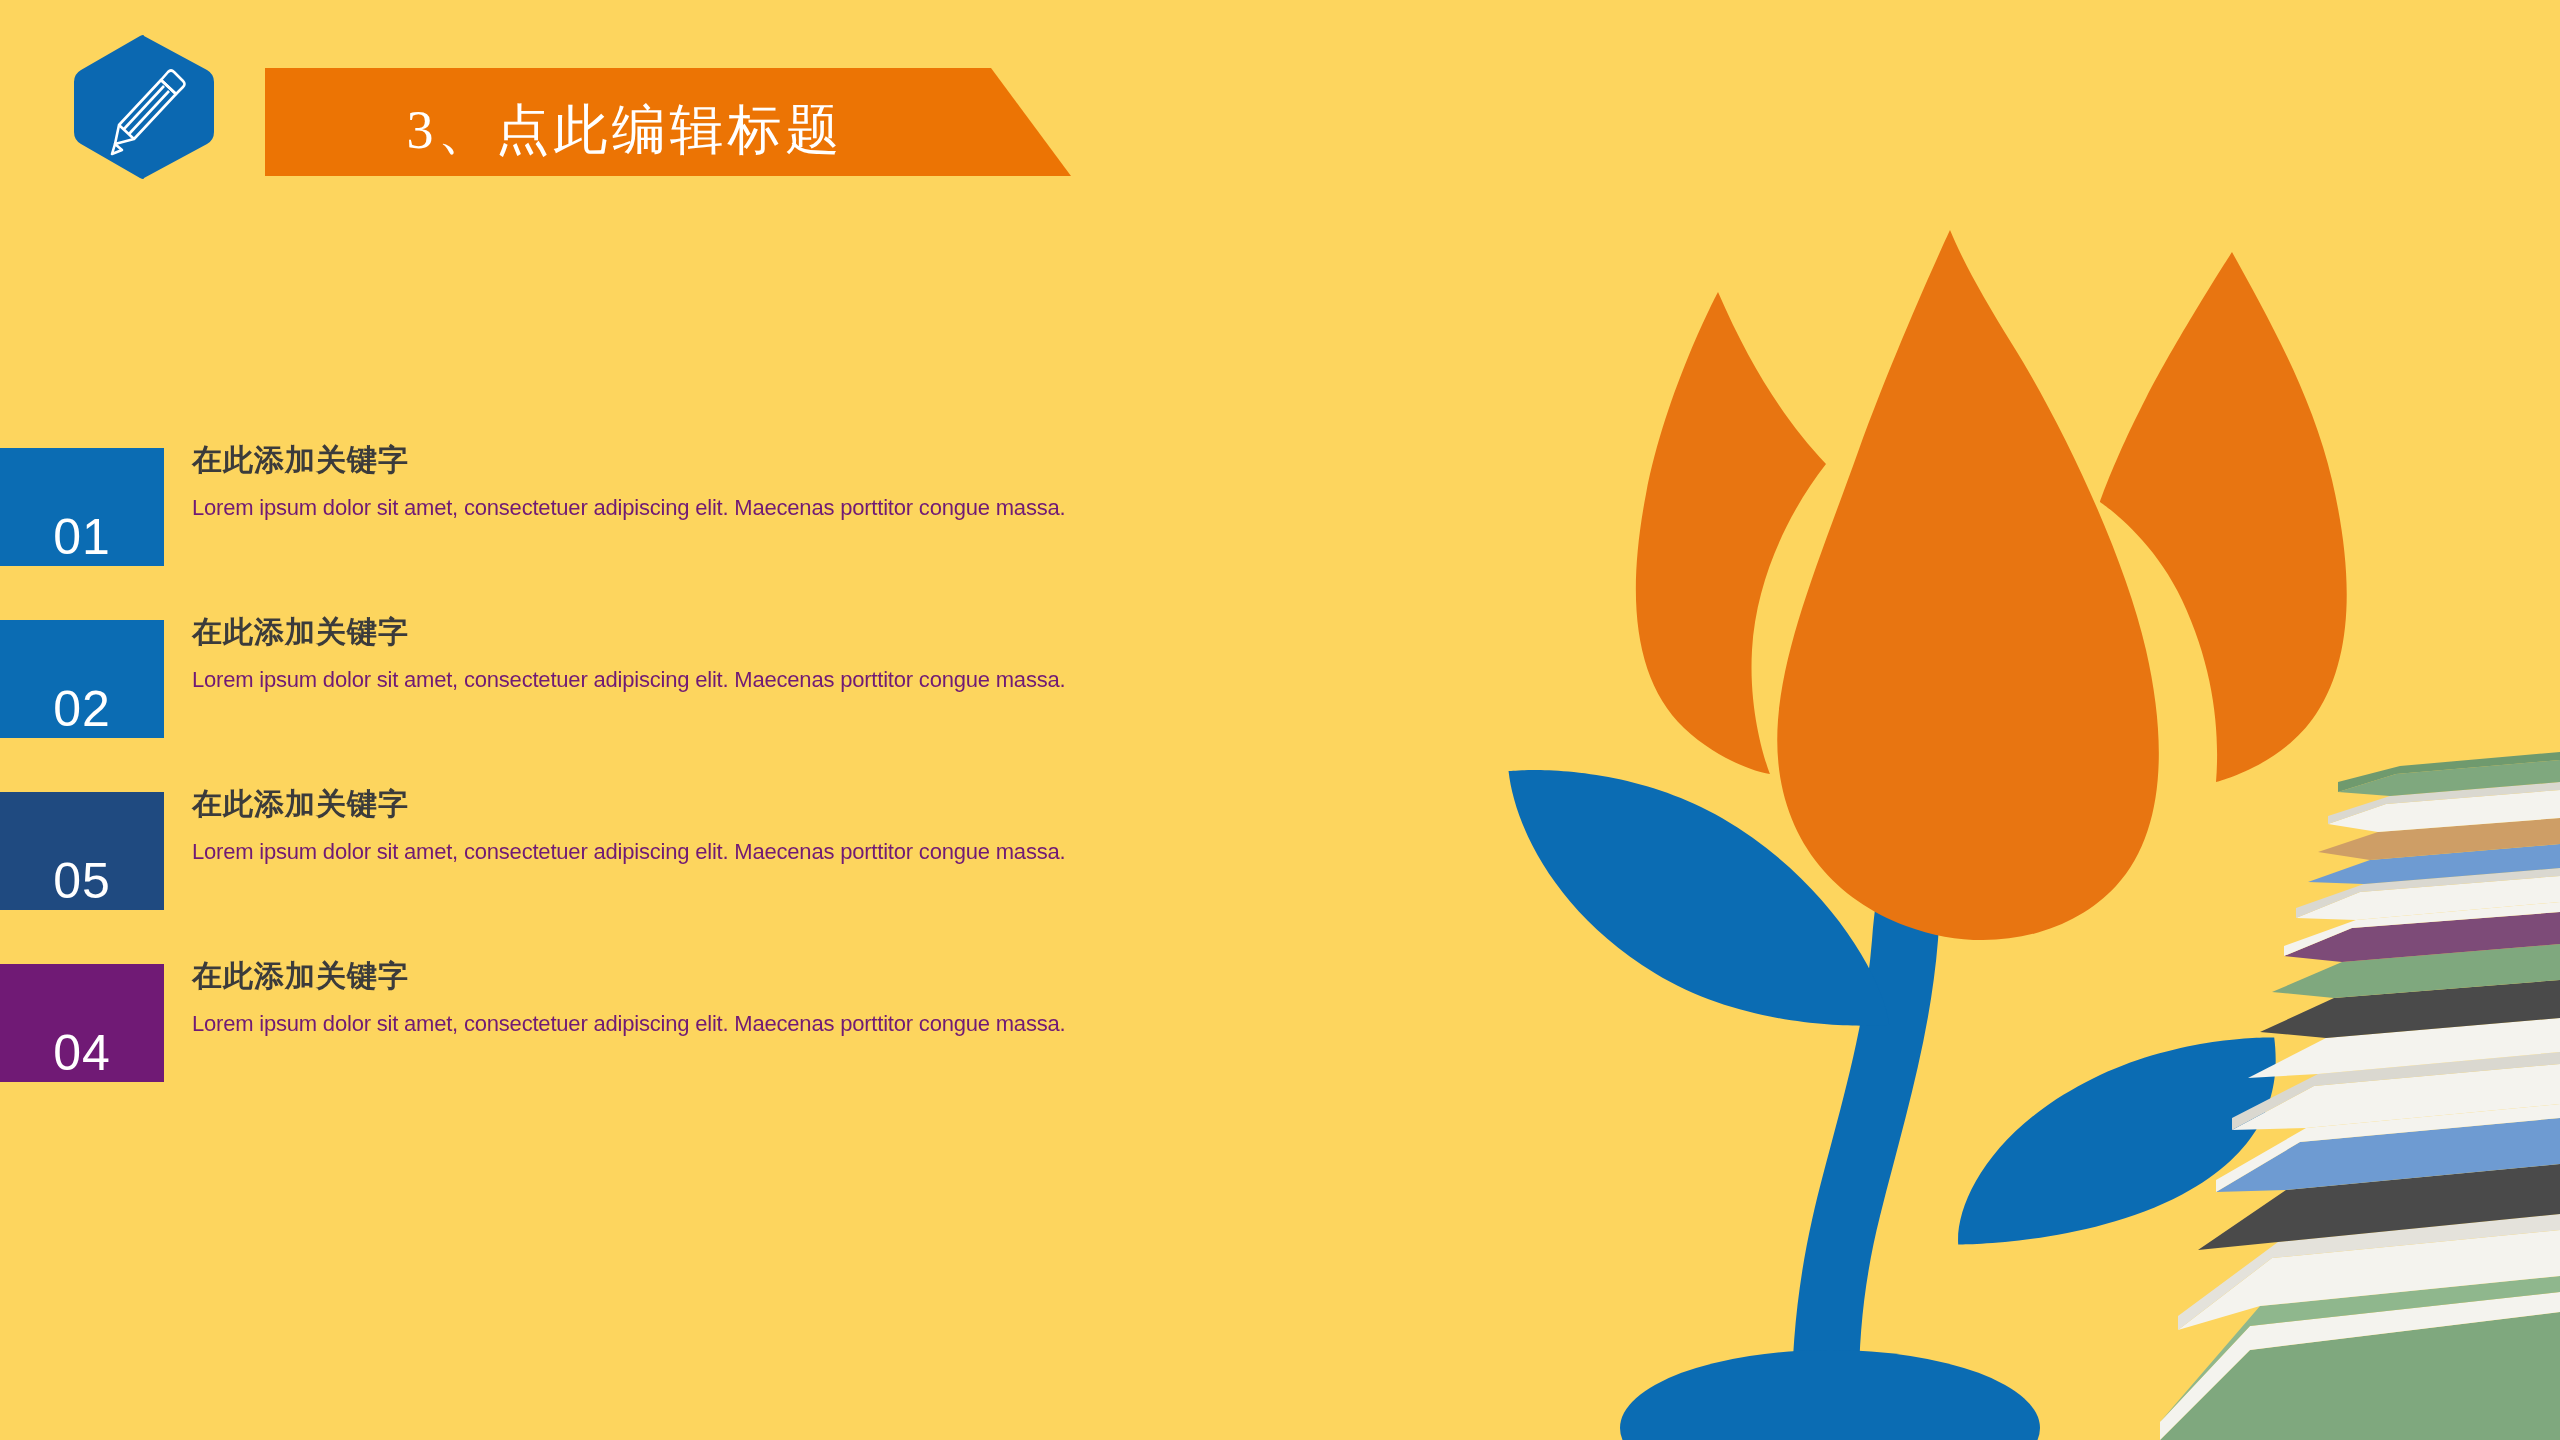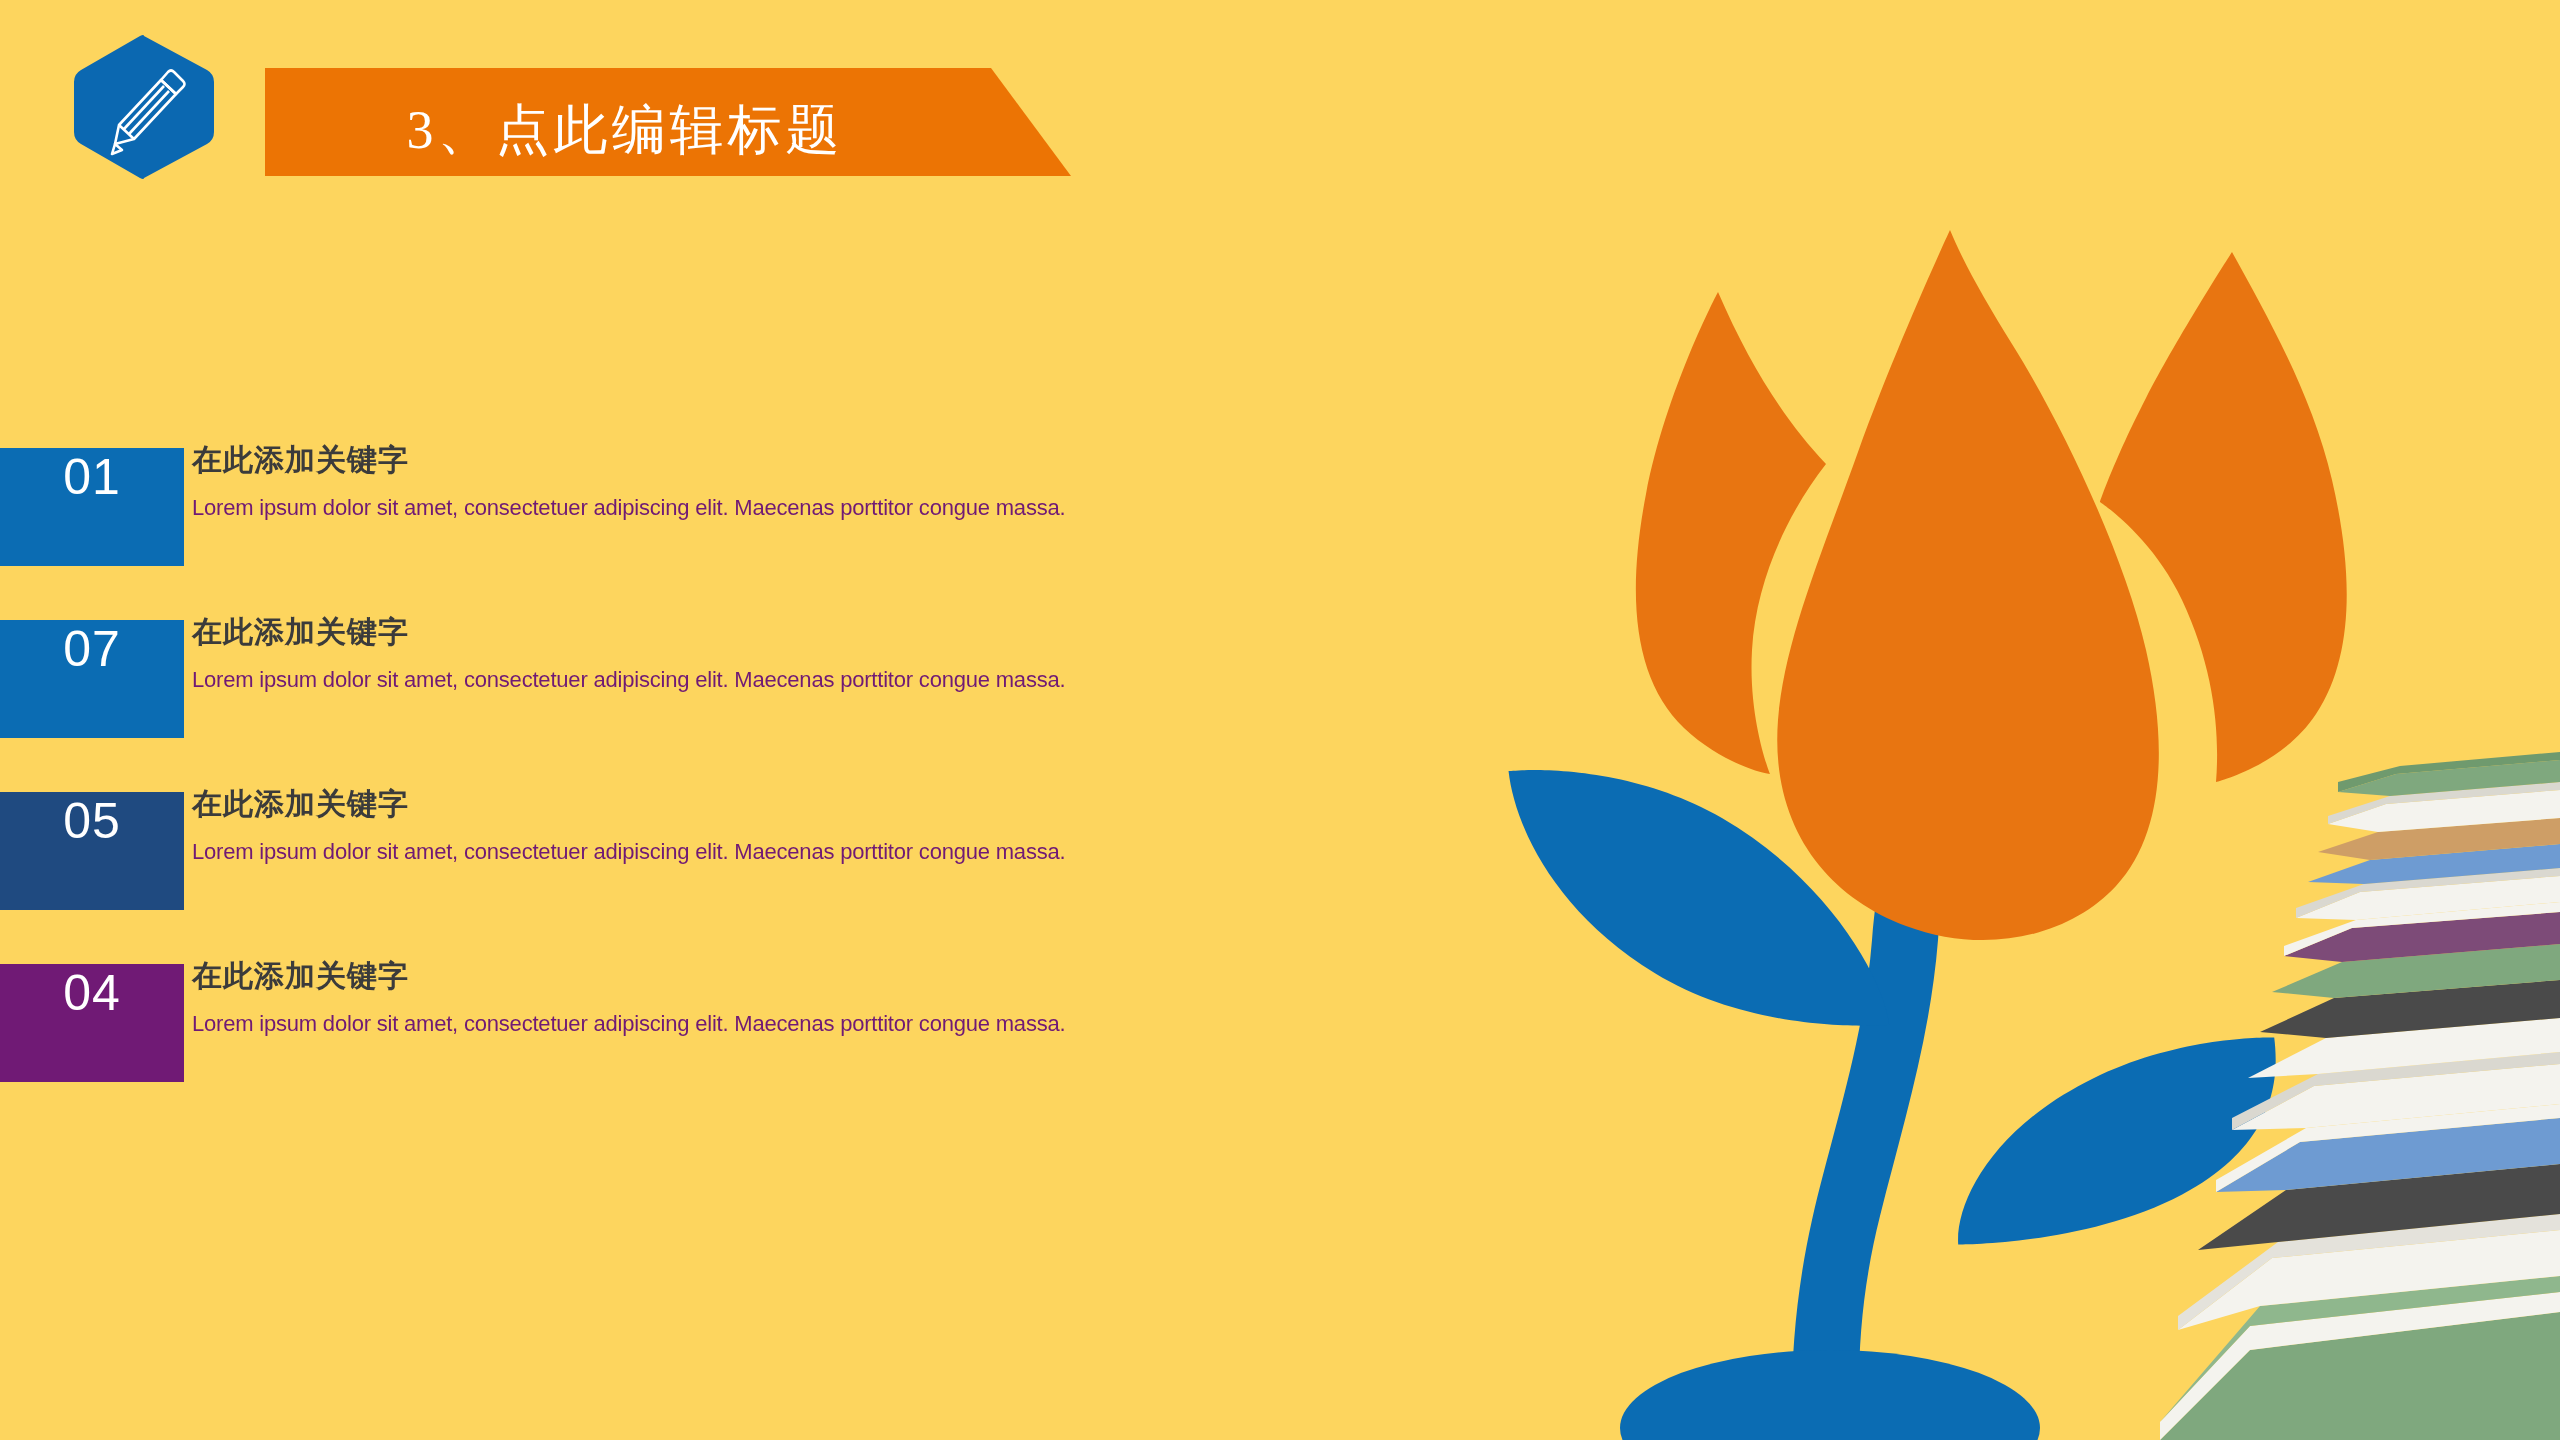--- a/index.html
+++ b/index.html
@@ -37,22 +37,22 @@
 
   
   #list { position:absolute; left:0; top:430px; width:1800px; }
   .list-item {
     position:relative;
     height:172px;
     padding-left:104px;
   }
   .num-box {
     position:absolute; left:0; top:18px;
-    width:184px; height:118px;
-    display:flex; align-items:flex-start; justify-content:center;
+    width:164px; height:118px;
+    display:flex; align-items:flex-end; justify-content:center;
     color:#FFFFFF;
     font-size:50px;
     font-weight:400;
     letter-spacing:1px;
   }
   .item-body { margin-left:88px; padding-top:10px; }
   .item-heading {
     font-size:30px;
     font-weight:bold;
     color:#3B3B3B;
@@ -112,21 +112,21 @@
       <span>01</span>
     </div>
     <div class="item-body">
       <div class="item-heading">在此添加关键字</div>
       <div class="item-desc">Lorem ipsum dolor sit amet, consectetuer adipiscing elit. Maecenas porttitor congue massa.</div>
     </div>
   </div>
 
   <div class="list-item">
     <div class="num-box" style="background:#0B6CB3">
-      <span>07</span>
+      <span>02</span>
     </div>
     <div class="item-body">
       <div class="item-heading">在此添加关键字</div>
       <div class="item-desc">Lorem ipsum dolor sit amet, consectetuer adipiscing elit. Maecenas porttitor congue massa.</div>
     </div>
   </div>
 
   <div class="list-item">
     <div class="num-box" style="background:#1F4A80">
       <span>05</span>

